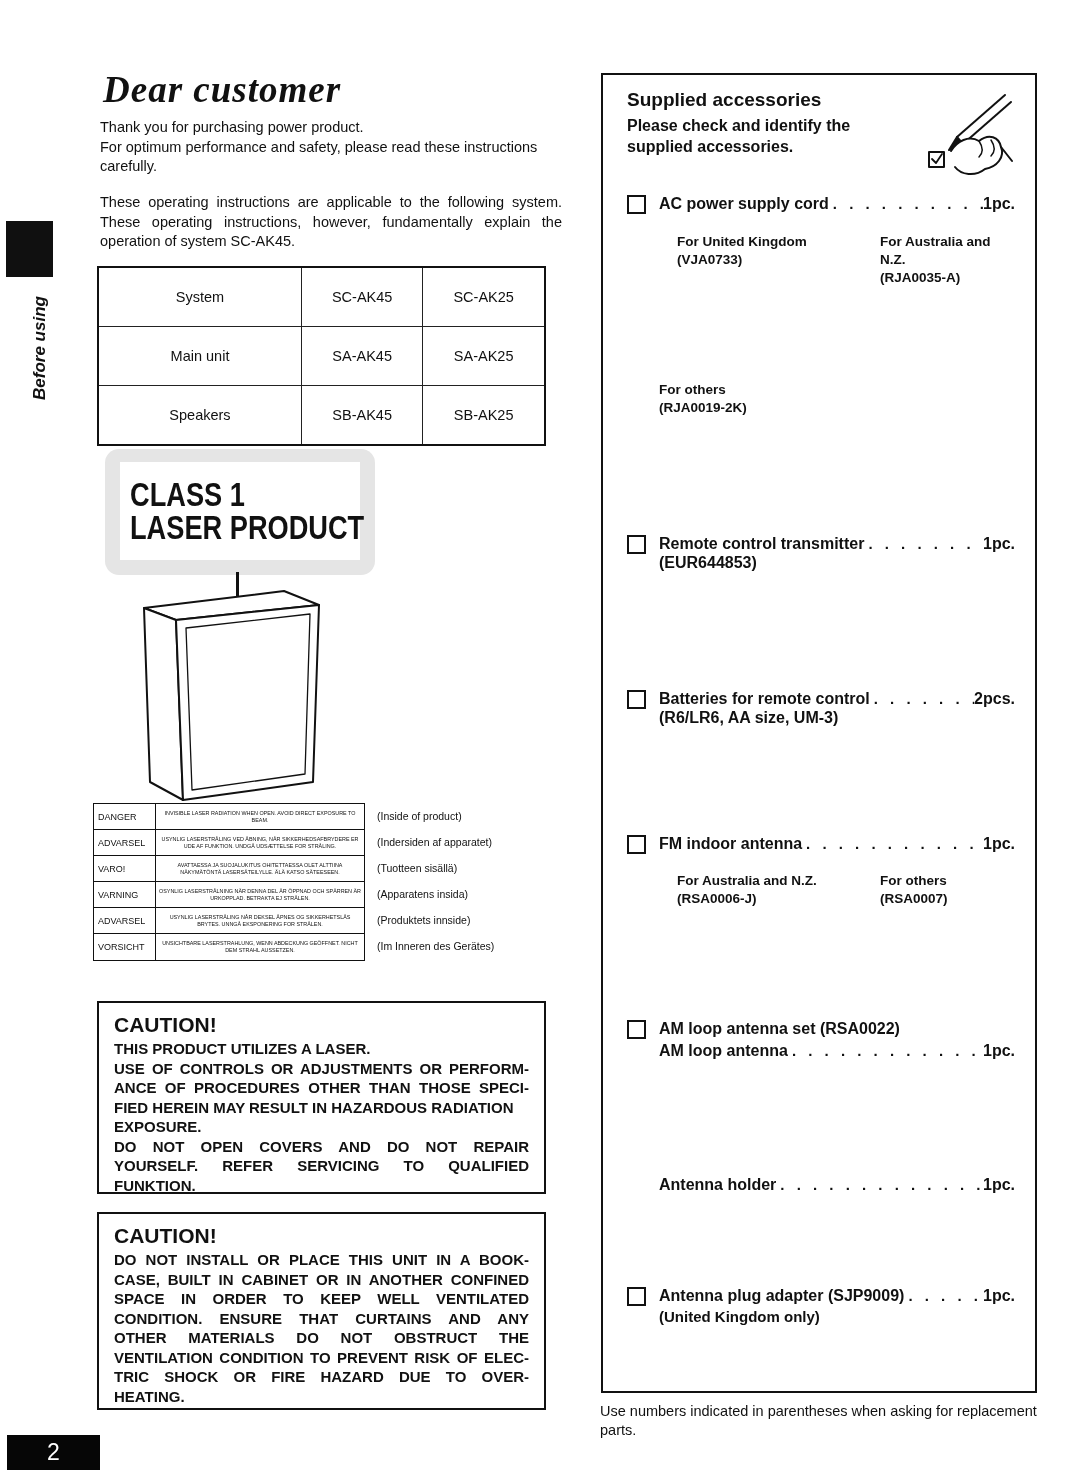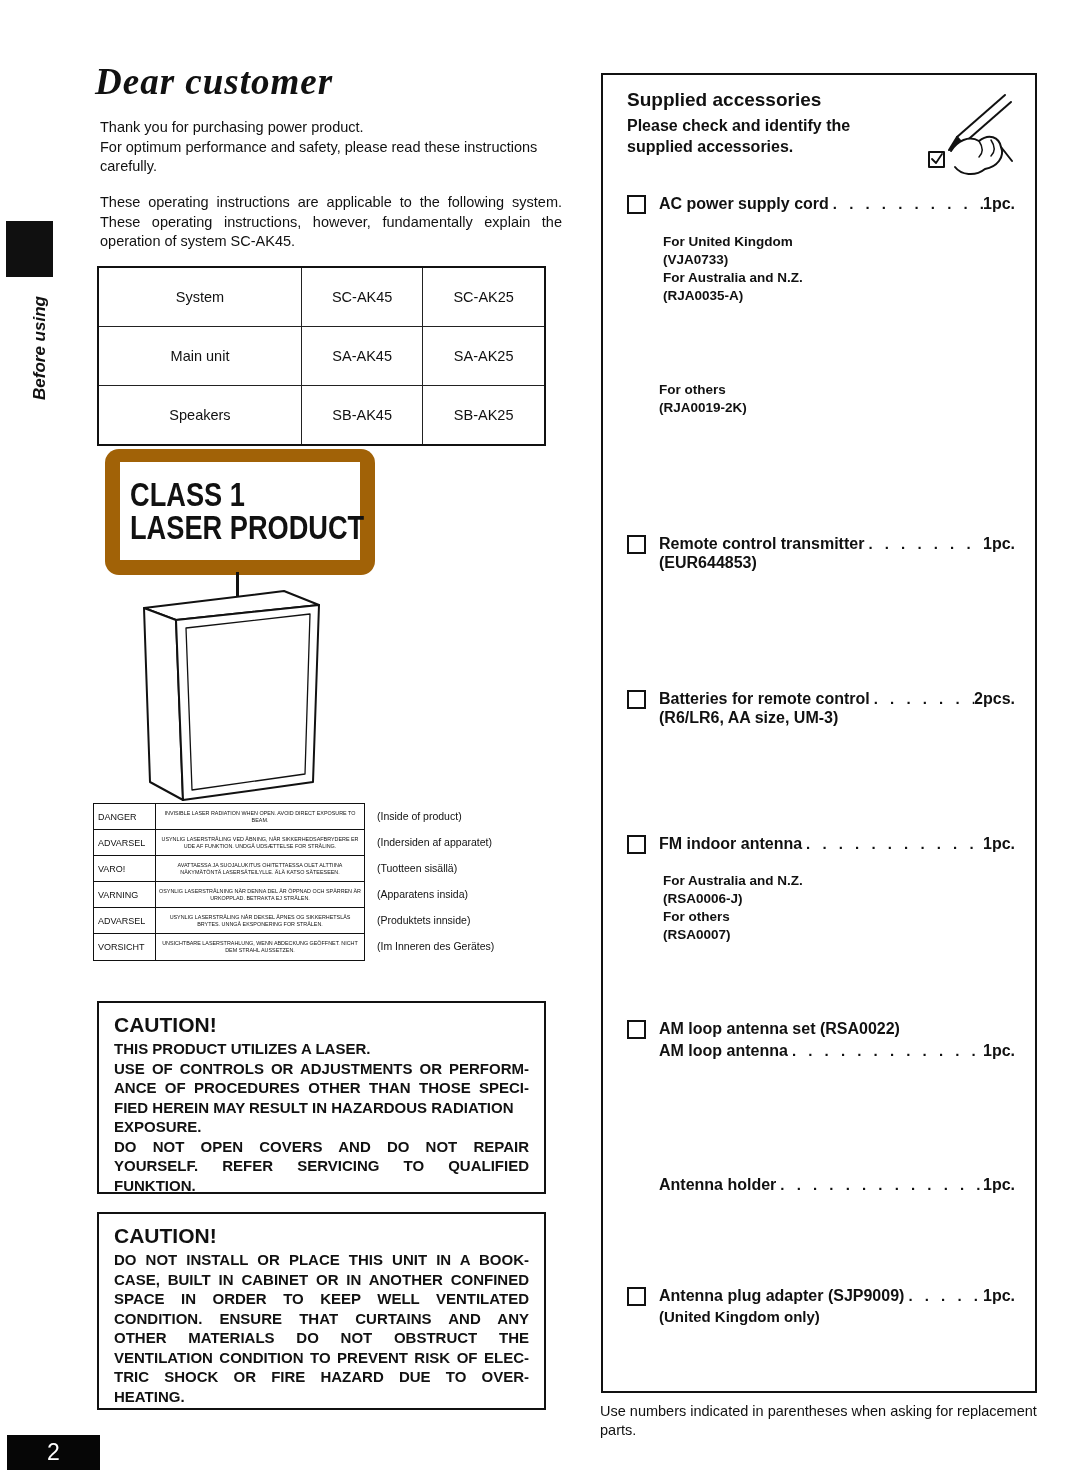--- a/index.html
+++ b/index.html
@@ -4,32 +4,32 @@
 <style>
   html,body{margin:0;padding:0;background:#9a9a9a;}
   .page{position:relative;width:1080px;height:1473px;background:#ffffff;overflow:hidden;
         font-family:"Liberation Sans","DejaVu Sans",sans-serif;color:#111;}
   
   .tab-square{position:absolute;left:6px;top:221px;width:47px;height:56px;background:#101010;}
   .tab-label{position:absolute;left:-23px;top:336px;width:130px;height:24px;
              transform:rotate(-90deg);font-weight:bold;font-style:italic;font-size:17px;
              text-align:center;white-space:nowrap;}
   
-  .doc-title{position:absolute;left:95px;top:60px;margin:0;
+  .doc-title{position:absolute;left:95px;top:60px;margin:8px;
              font-family:"Liberation Serif","DejaVu Serif",serif;font-style:italic;font-weight:bold;
              font-size:37px;letter-spacing:1px;}
   .para{position:absolute;left:100px;font-size:14.5px;line-height:19.5px;}
   .para-1{top:118px;width:458px;}
   .para-2{top:193px;width:462px;text-align:justify;}
   .model-table{position:absolute;left:97px;top:266px;width:449px;border-collapse:collapse;}
   .model-table td{border:1px solid #222;height:36px;text-align:center;font-size:14.5px;padding:11px;}
   .model-table{border:2px solid #111;}
   .model-table td:first-child{width:180px;}
   
-  .laser-label{position:absolute;left:105px;top:449px;width:270px;height:126px;background:#a16207;border-radius:14px;}
+  .laser-label{position:absolute;left:105px;top:449px;width:270px;height:126px;background:#e5e5e5;border-radius:14px;}
   .laser-inner{position:absolute;left:15px;top:13px;right:15px;bottom:15px;background:#fff;
                display:flex;flex-direction:column;justify-content:center;padding-left:10px;box-sizing:border-box;}
   .laser-inner div{font-weight:bold;font-size:34px;line-height:0.98;transform:scaleX(0.8);transform-origin:left center;white-space:nowrap;}
   .pointer-line{position:absolute;left:236px;top:572px;width:3px;height:60px;background:#111;}
   .unit-drawing{position:absolute;left:132px;top:584px;}
   
   .warning-table{position:absolute;left:93px;top:803px;width:272px;border:1.5px solid #111;box-sizing:border-box;text-align:center;}
   .w-row{display:flex;height:26px;border-bottom:1px solid #111;align-items:stretch;box-sizing:border-box;}
   .w-row:last-child{border-bottom:none;}
   .w-lang{width:62px;border-right:1px solid #111;display:flex;align-items:center;padding-left:4px;
@@ -53,21 +53,21 @@
   .hand-icon{position:absolute;right:22px;top:16px;}
   .acc-line{display:flex;align-items:baseline;}
   .acc-checkbox{width:19px;height:19px;border:2px solid #111;box-sizing:border-box;flex:none;
                 align-self:center;margin-right:13px;background:#fff;}
   .acc-label{font-weight:bold;font-size:16px;white-space:nowrap;}
   .acc-dots{flex:1;overflow:hidden;white-space:nowrap;font-weight:bold;font-size:15px;
             letter-spacing:4px;padding:0 4px;}
   .acc-qty{font-weight:bold;font-size:16px;white-space:nowrap;}
   .acc-sub{margin-left:32px;font-weight:bold;font-size:16px;}
   .acc-note{margin-left:32px;font-weight:bold;font-size:15px;margin-top:2px;}
-  .variant-row{display:flex;margin-left:36px;flex-direction:column;}
+  .variant-row{display:flex;margin-left:50px;}
   .variant{font-weight:bold;font-size:13.5px;line-height:18px;}
   .variant.v-left{width:203px;flex:none;}
   .sub-line{margin-left:32px;display:flex;align-items:baseline;margin-top:3px;}
   svg.line-art{stroke:#111;fill:none;stroke-width:2;stroke-linecap:round;stroke-linejoin:round;}
   .acc-footer{position:absolute;left:600px;top:1402px;width:458px;font-size:14.5px;line-height:19px;}
   
   .page-num-box{position:absolute;left:7px;top:1435px;width:93px;height:35px;background:#060606;
                 display:flex;align-items:center;justify-content:center;}
   .page-num-box span{color:#fff;font-size:23px;}
 </style>

